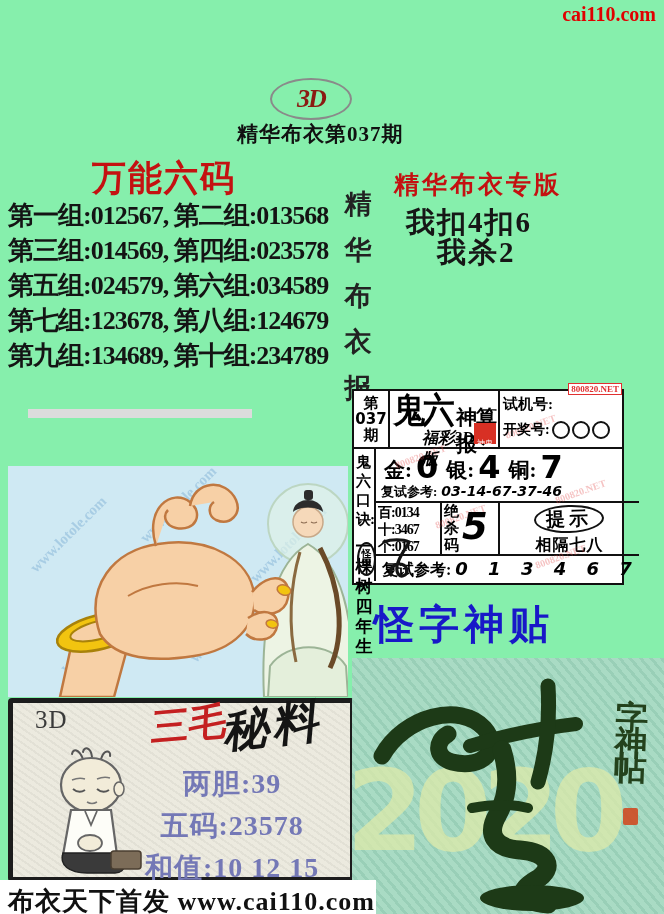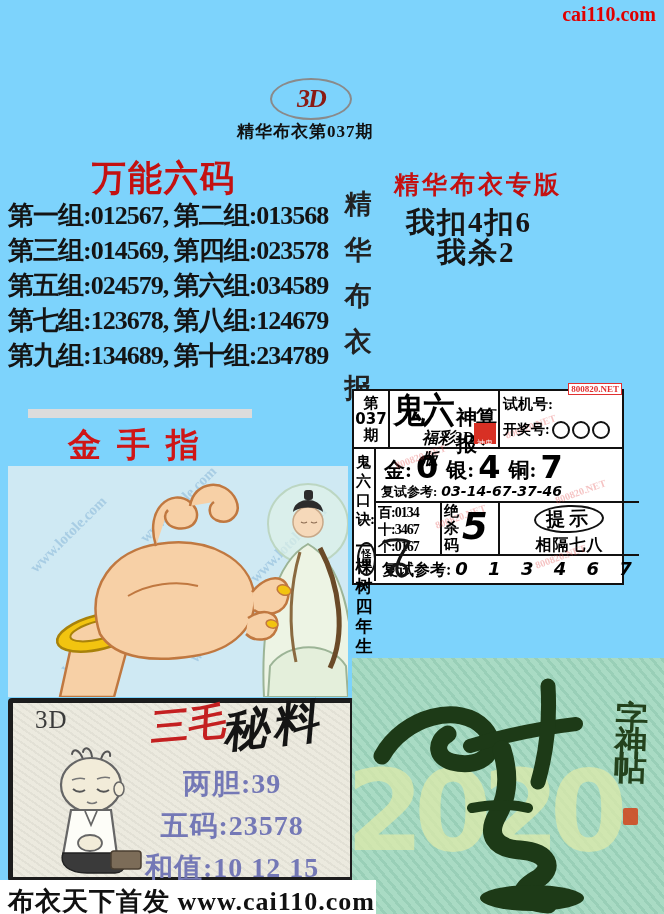--- a/index.html
+++ b/index.html
@@ -1,27 +1,27 @@
 <!DOCTYPE html>
 <html><head>
 <meta charset="utf-8">
 <style>
   * { margin:0; padding:0; box-sizing:border-box; }
   body { background:#fff; font-family:"Liberation Serif","DejaVu Serif",serif; }
-  #page { position:relative; width:664px; height:914px; background:#7dd3fc; overflow:hidden; }
+  #page { position:relative; width:664px; height:914px; background:#86efac; overflow:hidden; }
   .abs { position:absolute; }
 
   
   .top-link { right:8px; top:3px; font-size:20px; font-weight:bold; color:#e00000; }
 
   
   .logo-oval { left:270px; top:78px; width:82px; height:42px; border:2px solid #8a8a8a; border-radius:50%;
                display:flex; align-items:center; justify-content:center; }
   .logo-oval span { font-size:26px; font-weight:bold; font-style:italic; color:#8b1a12; letter-spacing:-2px; }
-  .issue-line { left:237px; top:120px; font-size:17px; font-weight:bold; letter-spacing:1px; color:#111; }
+  .issue-line { left:237px; top:120px; font-size:21px; font-weight:bold; letter-spacing:1px; color:#111; }
 
   
   .wn-title { left:92px; top:155px; font-size:34px; font-weight:bold; color:#c41111; letter-spacing:2px;
               transform:scaleY(1.05); }
   .wn-rows { left:8px; top:198px; width:332px; }
   .wn-rows div { font-size:26px; font-weight:bold; color:#141414; line-height:35px; letter-spacing:-1px; white-space:nowrap; }
 
   
   .vbanner { left:338px; top:186px; width:40px; display:flex; flex-direction:column; gap:10px; align-items:center; }
   .vbanner span { font-size:27px; font-weight:bold; color:#222; }
@@ -145,21 +145,20 @@
     <span>布</span>
     <span>衣</span>
     <span>报</span>
   </div>
 
   <div class="abs zb-title">精华布衣专版</div>
   <div class="abs zb-line1">我扣4扣6</div>
   <div class="abs zb-line2">我杀2</div>
 
   <div class="abs gray-strip"></div>
-  <div class="abs jsz-title">金手指</div>
 
   <div class="abs guanyin">
     <span class="wm" style="left:10px; top:60px;">www.lotole.com</span>
     <span class="wm" style="left:120px; top:30px;">www.lotole.com</span>
     <span class="wm" style="left:230px; top:70px;">www.lotole.com</span>
     <span class="wm" style="left:40px; top:160px;">www.lotole.com</span>
     <span class="wm" style="left:170px; top:150px;">www.lotole.com</span>
     <svg width="340" height="231" viewBox="0 0 340 231" style="position:absolute;left:0;top:0;">
 
       <circle cx="300" cy="58" r="40" fill="rgba(225,242,230,0.65)" stroke="#bcd6c2" stroke-width="2"></circle>
@@ -272,20 +271,21 @@
           </div>
         </div>
         <div class="gl-fushi">
           <span class="lab">复试参考:</span>
           <span class="val">0 1 3 4 6 7</span>
         </div>
       </div>
     </div>
   </div>
 
+  <div class="abs gzst">怪字神贴</div>
 
   <div class="abs sanmao">
     <div class="sm-logo">3D</div>
     <div class="sm-red">三毛</div>
     <div class="sm-black">秘料</div>
     <svg width="112" height="128" viewBox="0 0 112 128" style="position:absolute; left:22px; top:44px;">
 
       <path d="M48,12 C44,2 38,1 37,7 M57,10 C56,0 49,-1 48,5 M66,12 C69,2 76,3 75,9" fill="none" stroke="#555" stroke-width="2" stroke-linecap="round"></path>
 
       <ellipse cx="56" cy="38" rx="30" ry="27" fill="#f2ecd9" stroke="#666" stroke-width="2.2"></ellipse>

